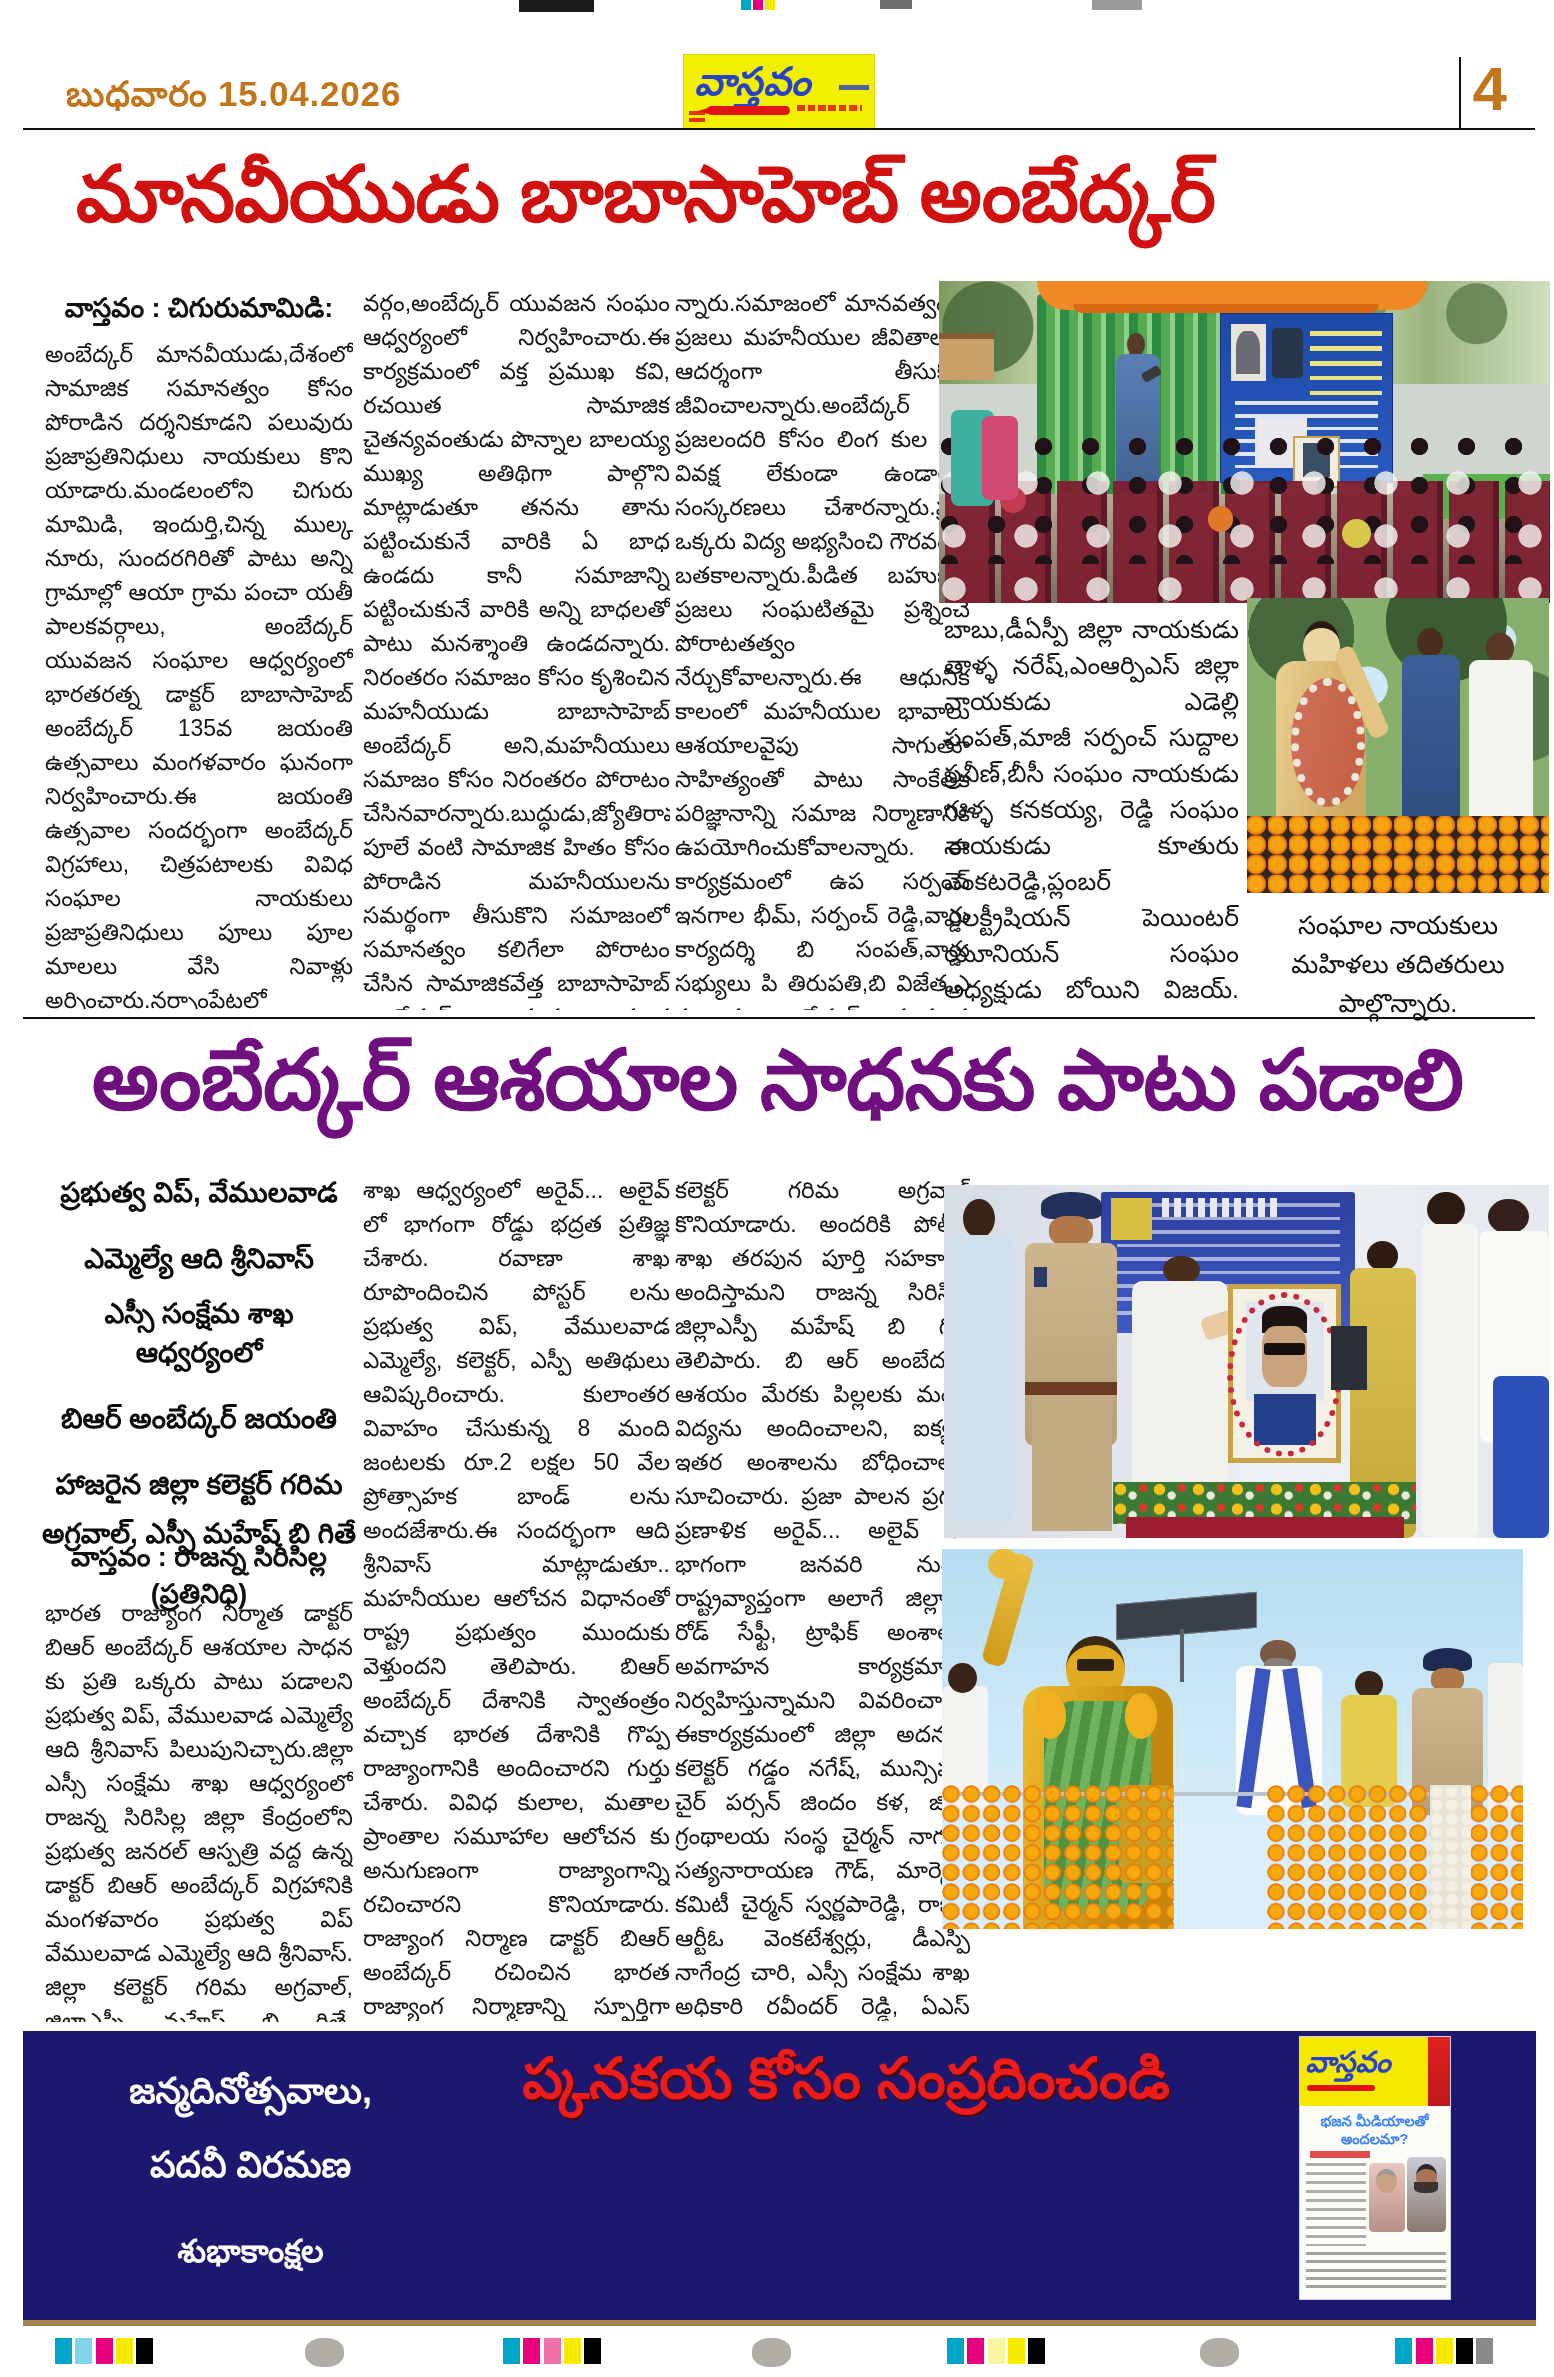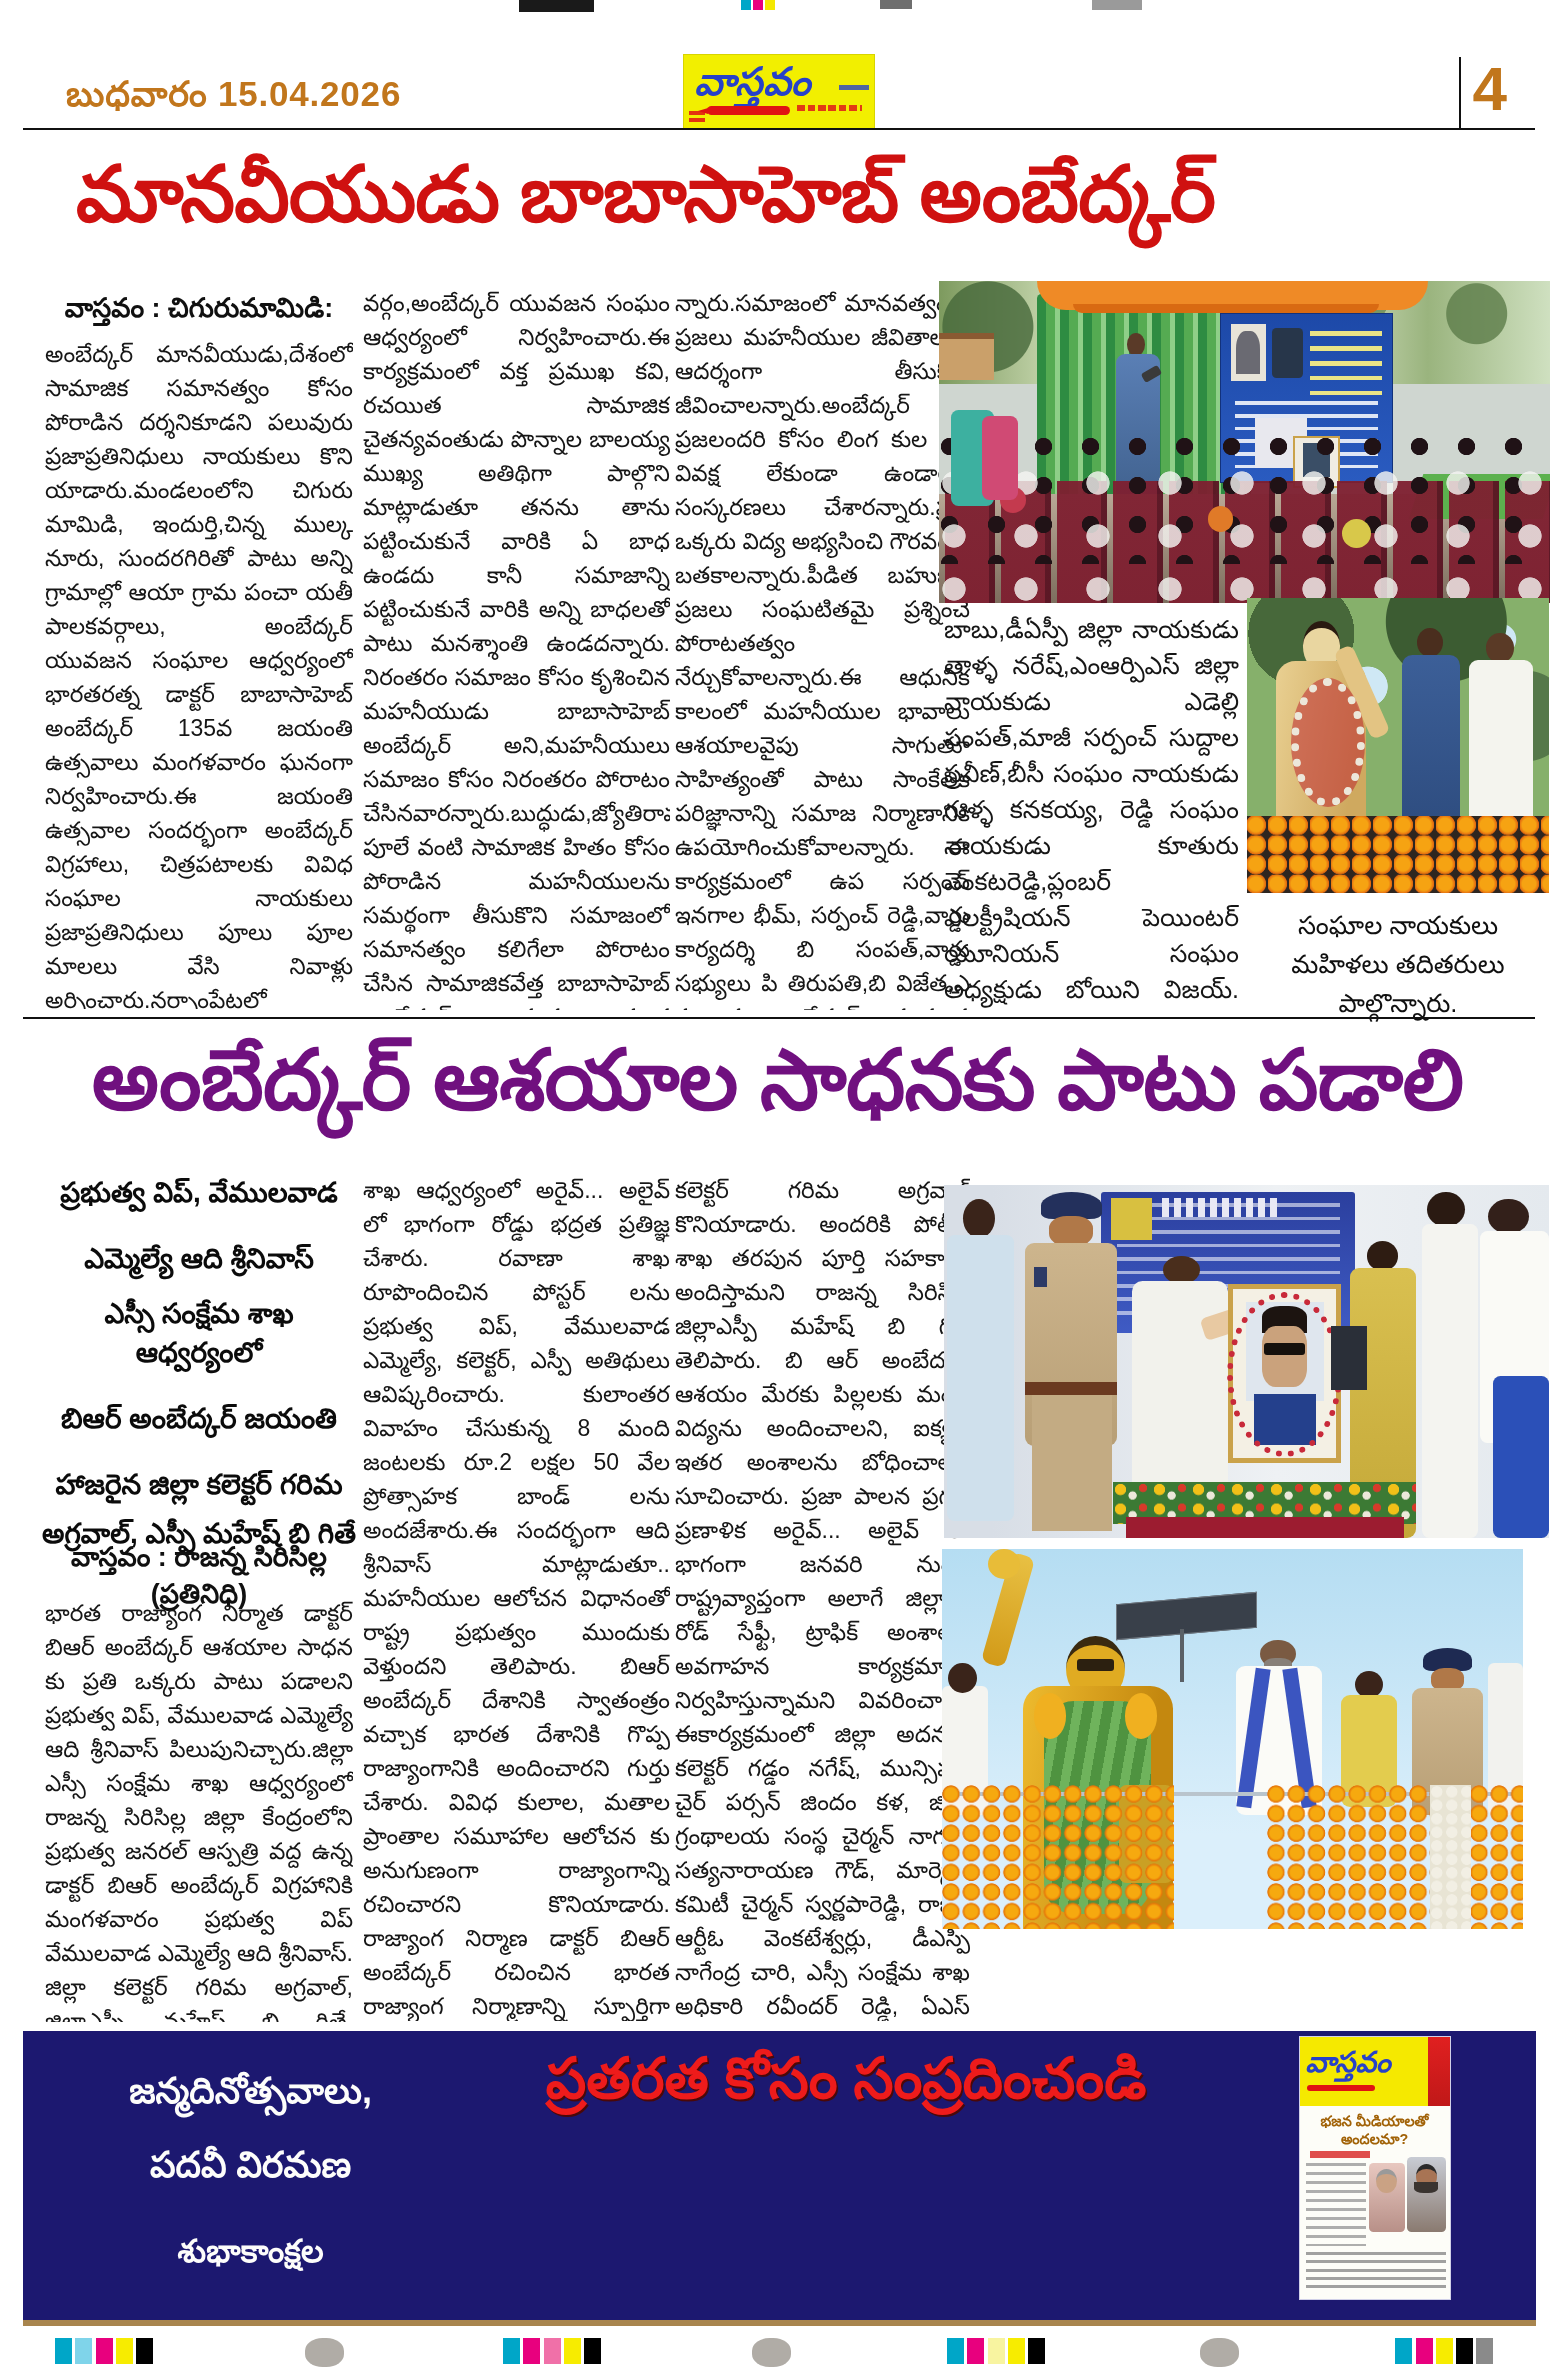--- a/index.html
+++ b/index.html
@@ -250,29 +250,29 @@
            background-image:radial-gradient(circle at 6.8px 6.8px,#f2efe4 5.3px,transparent 6px);background-size:15px 13.5px;background-color:#e8e4d4;"></div>
     </div>
   </div>
 
   <div class="abs" style="left:22.6px;top:2031px;width:1513px;height:289px;background:#1c1870;border-bottom:6.8px solid #a8854e;">
     <div class="abs" style="left:21px;top:0;width:414px;height:100%;">
       <div class="ad-white" style="top:39px;font-size:36px;">జన్మదినోత్సవాలు,</div>
       <div class="ad-white" style="top:113px;font-size:36px;">పదవీ విరమణ</div>
       <div class="ad-white" style="top:202px;font-size:32px;">శుభాకాంక్షల</div>
     </div>
-    <div class="abs" style="left:406px;top:13.5px;width:835px;text-align:center;font-size:57px;font-weight:bold;color:#ee1b1b;text-shadow:1.5px 1.5px 0 #4a0808;">ప్రతరత కోసం సంప్రదించండి</div>
+    <div class="abs" style="left:406px;top:13.5px;width:835px;text-align:center;font-size:57px;font-weight:bold;color:#ee1b1b;text-shadow:1.5px 1.5px 0 #4a0808;">ప్కనకయ కోసం సంప్రదించండి</div>
 
     <div class="abs" style="left:1276px;top:4.5px;width:150px;height:262px;background:#fdfdf8;border:1.5px solid #d0d0e8;">
       <div class="abs" style="left:0;top:0;width:128px;height:69px;background:#f5e900;">
         <div class="abs" style="left:6px;top:9px;font-size:29px;font-weight:bold;color:#2741c8;font-style:italic;">వాస్తవం</div>
         <div class="abs" style="left:7.5px;top:48px;width:68px;height:6.8px;background:#e01212;border-radius:3px;"></div>
       </div>
       <div class="abs" style="left:128px;top:0;width:22.6px;height:69px;background:linear-gradient(#e02020,#c01818);"></div>
-      <div class="abs" style="left:4.5px;top:75px;width:141px;font-size:14.3px;font-weight:bold;color:#a16207;text-align:center;line-height:18px;">భజన మీడియాలతో అందలమా?</div>
+      <div class="abs" style="left:4.5px;top:75px;width:141px;font-size:14.3px;font-weight:bold;color:#3b82f6;text-align:center;line-height:18px;">భజన మీడియాలతో అందలమా?</div>
       <div class="abs" style="left:10.5px;top:114px;width:60px;height:7.5px;background:#d41414;opacity:.75;"></div>
       <div class="abs" style="left:69px;top:126px;width:36px;height:69px;background:linear-gradient(#e8c8c0,#b89088);border-radius:4.5px;">
         <div class="abs" style="left:7.5px;top:6px;width:21px;height:19.6px;background:#caa284;border-radius:50%;border-top:5.3px solid #9a9a9a;"></div>
       </div>
       <div class="abs" style="left:107px;top:120px;width:39px;height:75px;background:linear-gradient(#c8ccd4,#8a7a70);border-radius:4.5px;">
         <div class="abs" style="left:9px;top:7.5px;width:21px;height:19.6px;background:#a87454;border-radius:50%;border-top:5.3px solid #2a2a2a;"></div>
         <div class="abs" style="left:7.5px;top:25.6px;width:24px;height:10.5px;background:#3a3430;border-radius:0 0 40% 40%;"></div>
       </div>
       <div class="abs" style="left:6px;top:126px;width:60px;height:83px;
            background:repeating-linear-gradient(180deg,#9a9a9a 0 3px,transparent 3px 9px);opacity:.8;"></div>

